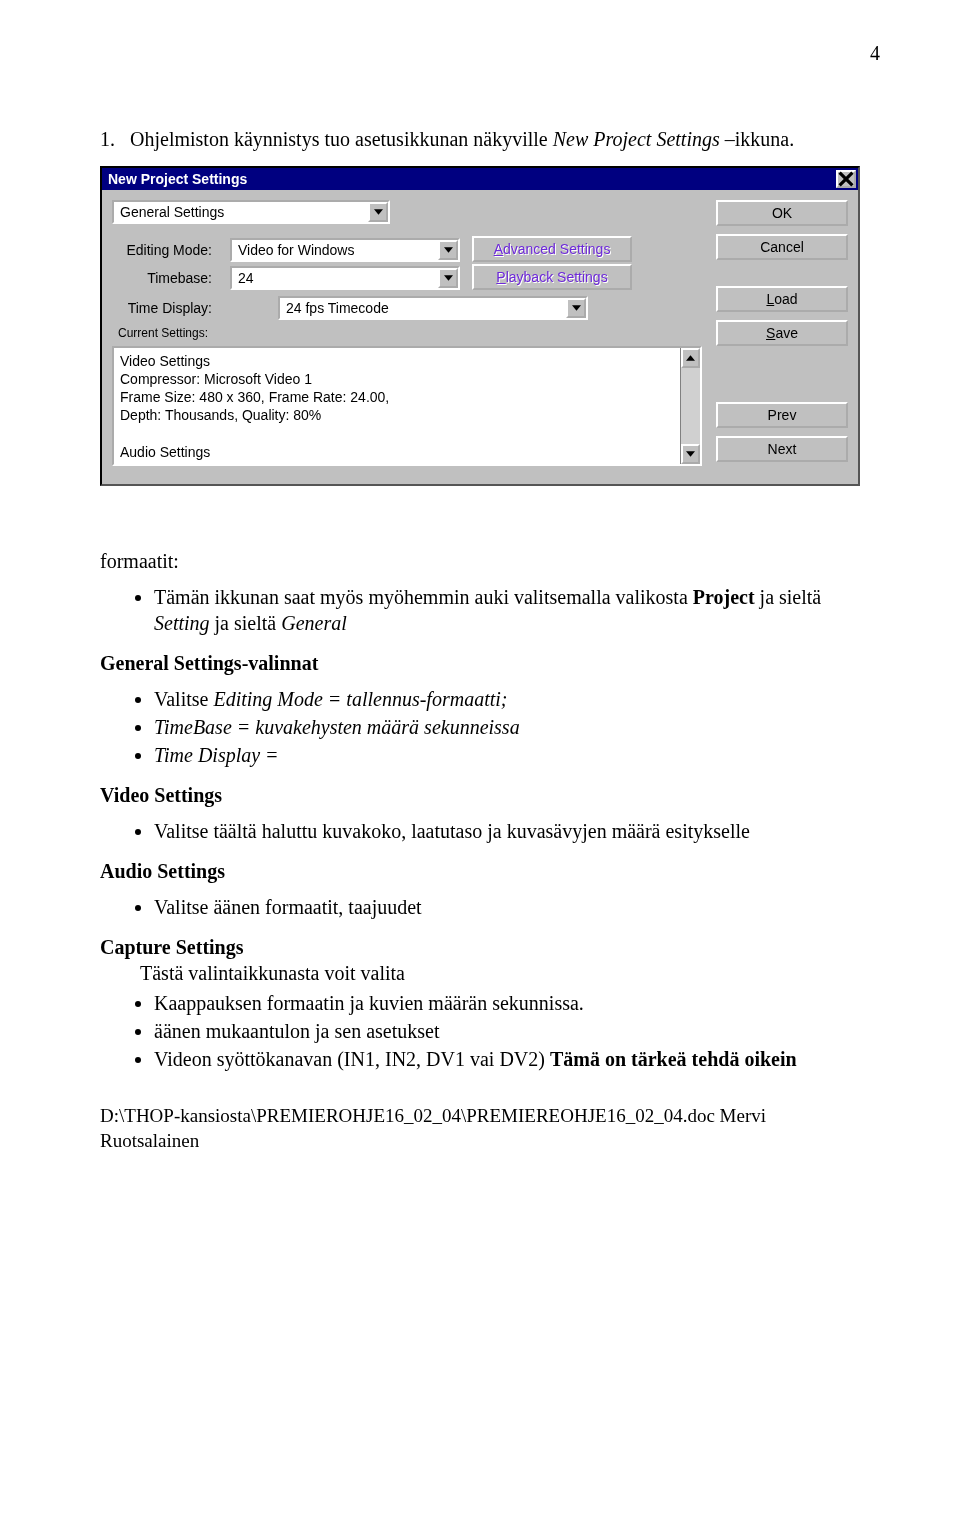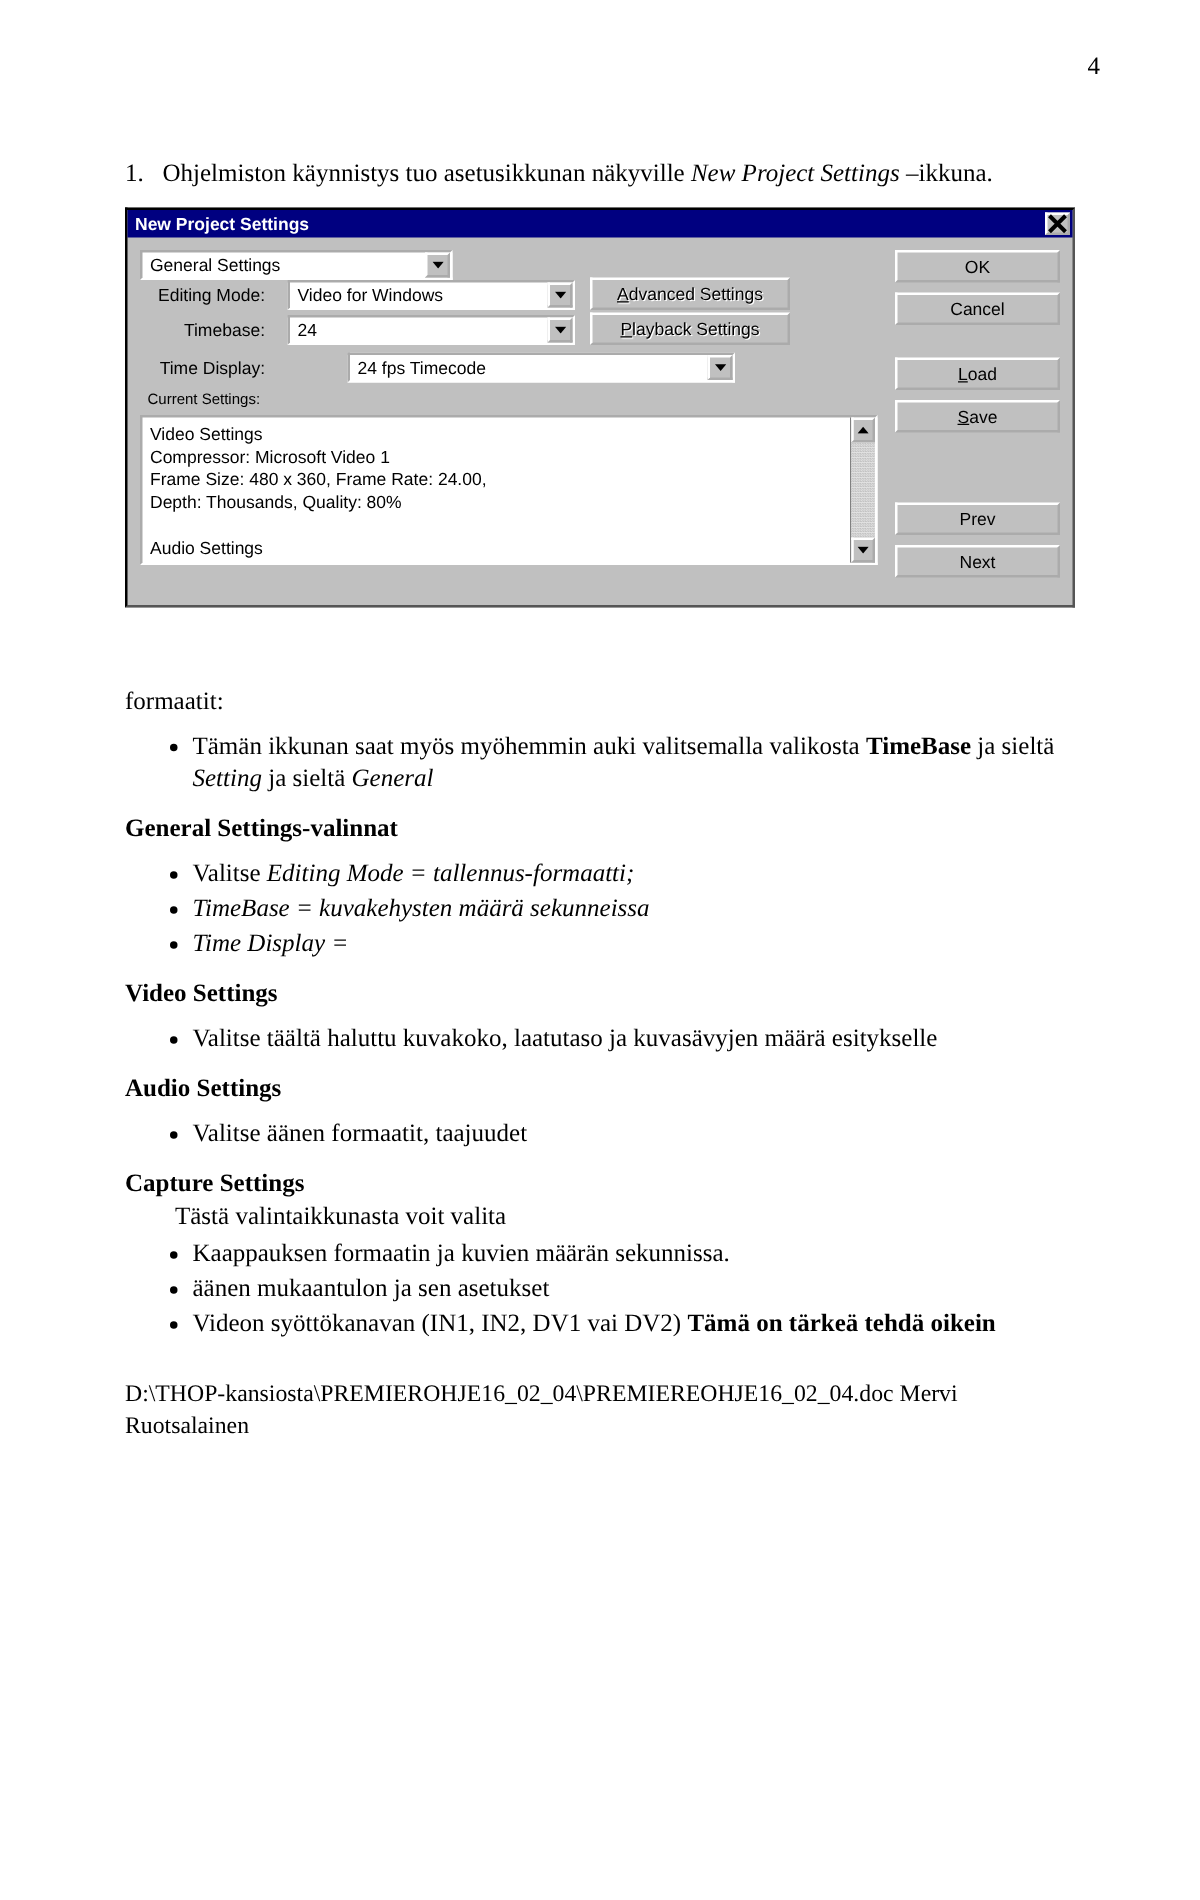--- a/index.html
+++ b/index.html
@@ -84,21 +84,21 @@
   .row .dd-wide { flex: 0 0 310px; margin-left: 48px; }
 
   .btn {
     height: 26px;
     background: #c0c0c0;
     border: 2px outset #fff;
     display: flex; align-items: center; justify-content: center;
     font-size: 14px;
     padding: 0 6px;
   }
-  .btn.disabled { color: #000000; text-shadow: 1px 1px 0 #fff; align-items: center; }
+  .btn.disabled { color: #6d28d9; text-shadow: 1px 1px 0 #fff; align-items: center; }
   .btn .u { text-decoration: underline; }
   .right-col .btn { margin-bottom: 8px; }
   .gap-sm { height: 18px; }
   .gap-md { height: 48px; }
 
   .aux-btns { margin-left: 12px; display: flex; flex-direction: column; gap: 6px; width: 160px;}
   .aux-btns .btn { width: 160px; }
 
   .cs-label { margin: 6px 0 4px 6px; font-size: 12px; }
   .textpanel {
@@ -152,21 +152,21 @@
     <span class="spacer"></span>
     <div class="closebtn">
       <svg viewBox="0 0 10 10">
           <path d="M1 1 L9 9 M9 1 L1 9" stroke="#000" stroke-width="2"></path>
         </svg>
     </div>
   </div>
   <div class="dlg-body">
     <div class="left-col">
 
-      <div class="dropdown" style="width:250px;">
+      <div class="dropdown" style="width:278px;margin-bottom:14px">
         <div class="val">General Settings</div>
         <div class="arrow">
           <svg viewBox="0 0 10 6">
               <path d="M0 0 L10 0 L5 6 Z" fill="#000"></path>
             </svg>
         </div>
       </div>
 
       <div class="row">
         <div class="lbl">Editing Mode:</div>
@@ -261,21 +261,21 @@
     </div>
   </div>
 </div>
 
 <p>
   <br>
   <span>formaatit:</span>
 </p>
 <ul>
   <li>
-    <span>Tämän ikkunan saat myös myöhemmin auki valitsemalla valikosta </span><span class="bold">TimeBase</span><span> ja sieltä </span><span class="italic">Setting</span><span> ja sieltä </span><span class="italic">General</span>
+    <span>Tämän ikkunan saat myös myöhemmin auki valitsemalla valikosta </span><span class="bold">Project</span><span> ja sieltä </span><span class="italic">Setting</span><span> ja sieltä </span><span class="italic">General</span>
   </li>
 </ul>
 
 <p class="bold">General Settings-valinnat</p>
 <ul>
   <li><span>Valitse </span><span class="italic">Editing Mode = tallennus-formaatti;</span></li>
   <li class="italic">TimeBase = kuvakehysten määrä sekunneissa</li>
   <li class="italic">Time Display =</li>
 </ul>
 

